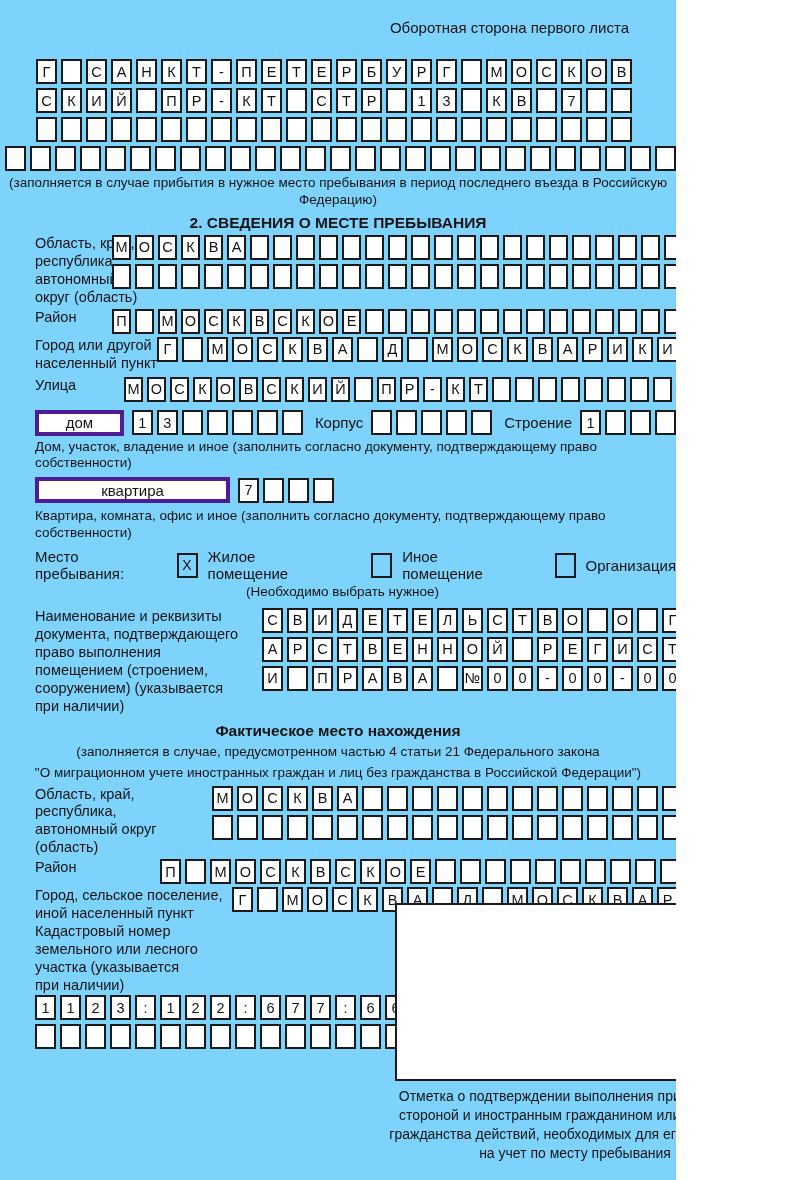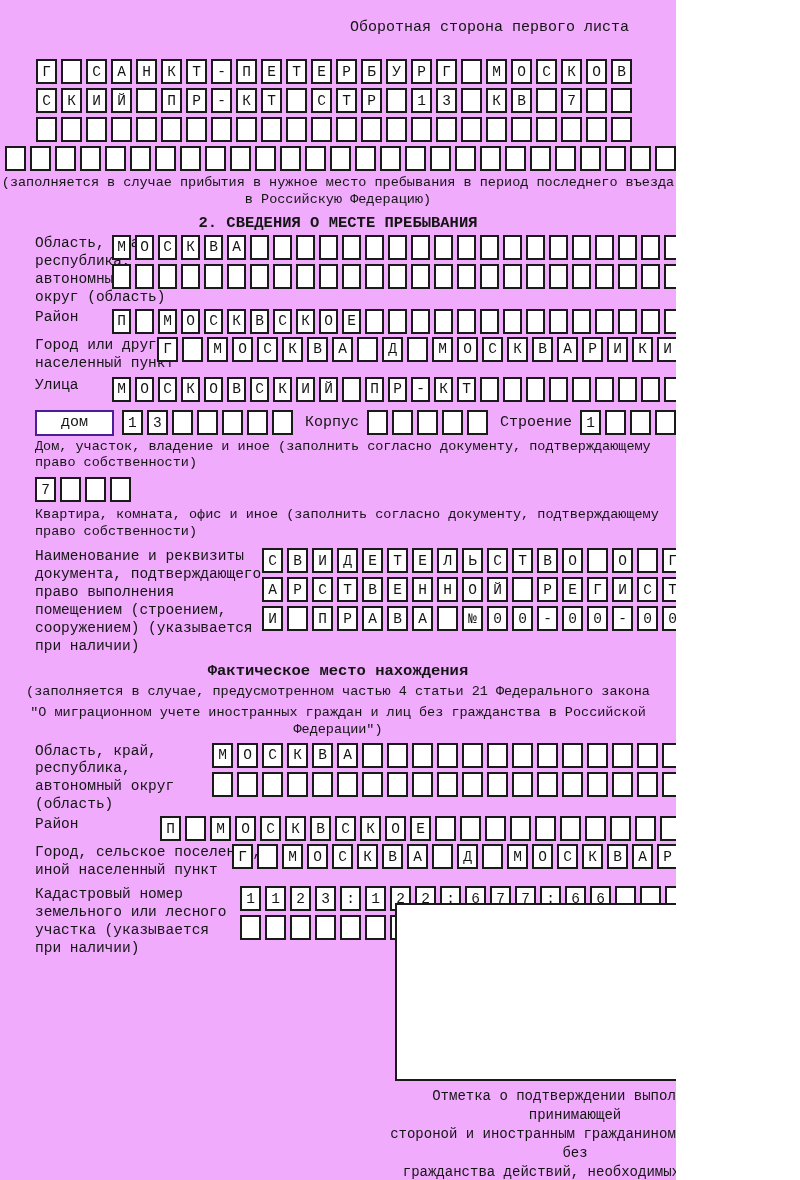--- a/index.html
+++ b/index.html
@@ -1,17 +1,17 @@
 <!DOCTYPE html>
 <html><head>
 <meta charset="utf-8">
 <style>
   html,body{margin:0;padding:0;background:#fff;}
-  .page{position:relative;width:676px;height:1180px;background:#f0abfc;color:#141414;
-        font-family:Liberation Mono, monospace;overflow:hidden;}
+  .page{position:relative;width:676px;height:1180px;background:#7dd3fc;color:#141414;
+        font-family:Liberation Sans, sans-serif;overflow:hidden;}
   .header-note{padding:19px 47px 0 0;text-align:right;font-size:15px;}
   .group{display:flex;align-items:flex-start;margin-left:35px;}
   .label{flex:0 0 auto;font-size:14.5px;line-height:1.24;white-space:pre;}
   .rows{display:flex;flex-direction:column;gap:4px;}
   .cells{display:flex;gap:4px;}
   .cell{flex:0 0 auto;height:25px;border:2px solid #1a1a1a;box-sizing:border-box;
         display:flex;align-items:center;justify-content:center;font-size:14.5px;background:#fff;}
   .c-lg .cell{width:21px;}
   .c-sm .cell{width:19px;}
   .w-prev{width:142px;}
@@ -23,42 +23,42 @@
   .w-fgorod{width:197px;}
   .w-kad{width:205px;}
   .g-prev{margin:23px 0 0 36px;}
   .full-row{margin:4px 0 0 5px;}
   .note{font-size:13.5px;line-height:1.25;white-space:pre-line;}
   .note-center{text-align:center;margin-top:4px;}
   .sec-title{text-align:center;font-weight:bold;font-size:15.5px;margin-top:5px;}
   .g-oblast{margin-top:3px;}
   .g-raion{margin-top:2px;}
   .g-gorod{margin-top:3px;}
-  .g-ulitsa{margin-top:4px;}
+  .g-ulitsa{margin-top:4px;gap:12px;}
   .line{display:flex;align-items:center;margin-left:35px;gap:8px;}
   .dom-line{margin-top:8px;}
   .kv-line{margin-top:5px;}
-  .wide-box{height:26px;border:2px solid #4c1d95;box-sizing:border-box;display:flex;
+  .wide-box{height:26px;border:4px solid #4c1d95;box-sizing:border-box;display:flex;
             align-items:center;justify-content:center;font-size:15px;background:#fff;}
   .dom-box{width:160px;}
   .kv-box{width:195px;}
   .inline-label{font-size:15px;margin-left:4px;}
   .note-house{margin:3px 0 0 35px;}
   .note-kv{margin:5px 0 0 35px;}
   .mesto-line{display:flex;align-items:center;margin:6px 0 0 35px;font-size:15px;}
   .checkbox{flex:0 0 auto;width:21px;height:25px;border:2px solid #1a1a1a;box-sizing:border-box;
             display:flex;align-items:center;justify-content:center;font-size:14px;margin:0 10px 0 40px;}
   .checkbox.first{margin-left:14px;}
   .mesto-note{margin:2px 0 0 246px;}
   .g-doc{margin-top:7px;}
   .fact-title{margin-top:6px;}
   .g-foblast{margin-top:4px;gap:30px;}
   .g-fraion{margin-top:2px;}
   .g-fgorod{margin-top:3px;}
-  .g-kad{margin-top:6px;}
+  .g-kad{flex-direction:column;}
   .stamp-box{position:absolute;left:395px;top:903px;width:357px;height:178px;
              border:2px solid #1a1a1a;box-sizing:border-box;background:#fff;}
   .stamp-caption{position:absolute;left:383px;top:1087px;width:384px;text-align:center;
                  font-size:14px;line-height:1.35;white-space:pre-line;}
 </style>
 </head>
 <body>
 
 <div class="page">
 
@@ -378,29 +378,40 @@
     <div class="cells c-lg">
         <span class="cell">1</span>
         <span class="cell"></span>
         <span class="cell"></span>
         <span class="cell"></span>
       </div>
   </div>
   <div class="note note-house">Дом, участок, владение и иное (заполнить согласно документу, подтверждающему право собственности)</div>
 
   <div class="line kv-line">
+    <div class="wide-box kv-box">квартира</div>
     <div class="cells c-lg">
         <span class="cell">7</span>
         <span class="cell"></span>
         <span class="cell"></span>
         <span class="cell"></span>
       </div>
   </div>
   <div class="note note-kv">Квартира, комната, офис и иное (заполнить согласно документу, подтверждающему право собственности)</div>
 
+  <div class="mesto-line">
+    <span>Место пребывания:</span>
+    <span class="checkbox first">X</span>
+    <span>Жилое помещение</span>
+    <span class="checkbox"></span>
+    <span>Иное помещение</span>
+    <span class="checkbox"></span>
+    <span>Организация</span>
+  </div>
+  <div class="note mesto-note">(Необходимо выбрать нужное)</div>
 
   <div class="group g-doc">
     <div class="label w-doc">Наименование и реквизиты
 документа, подтверждающего
 право выполнения
 помещением (строением,
 сооружением) (указывается
 при наличии)</div>
     <div class="rows">
       <div class="cells c-lg">

